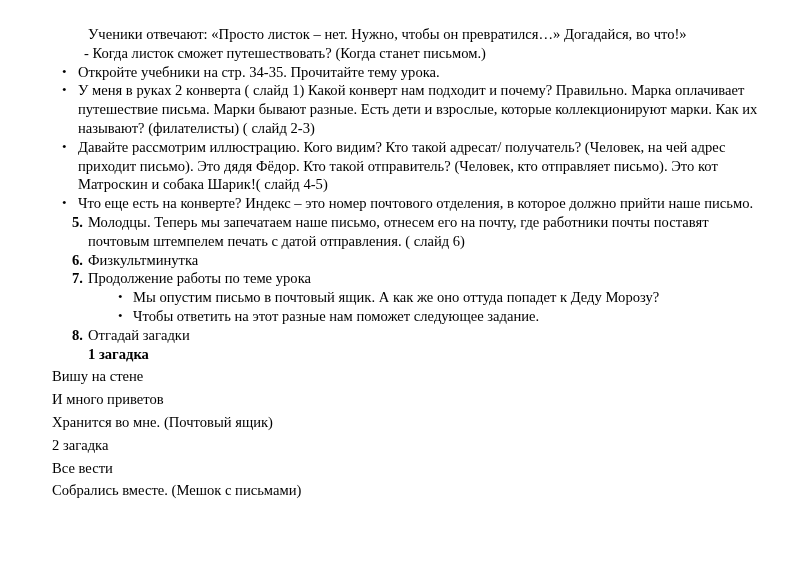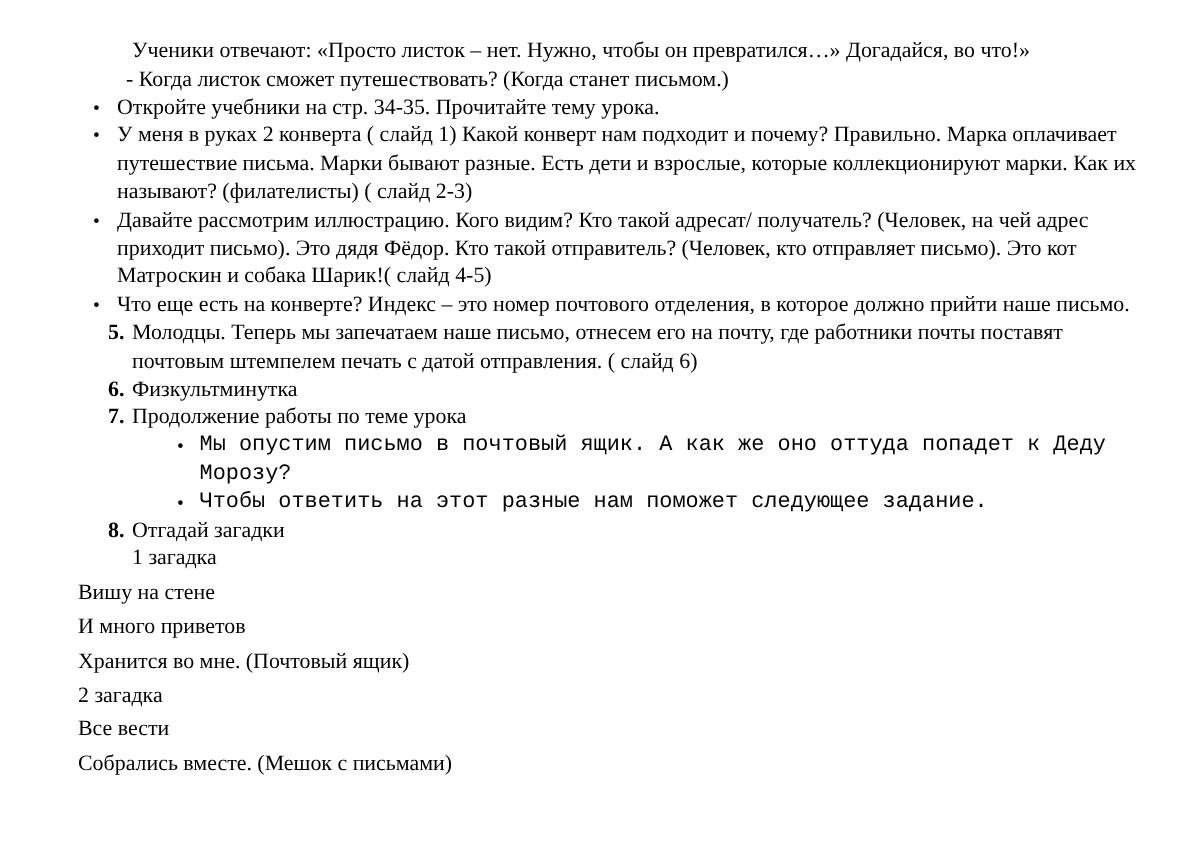--- a/index.html
+++ b/index.html
@@ -67,27 +67,28 @@
     margin-right: 28px;
     line-height: 18.8px;
   }
   .sub-row .marker {
     flex: none;
     width: 21px;
     padding-left: 6px;
     box-sizing: border-box;
     font-size: 13px;
   }
-  .sub-row .text { flex: 1; font-family: Liberation Mono, monospace; }
+  .sub-row .text { flex: 1; }
 
   
   .plain-line {
     margin-left: 88px;
     margin-right: 28px;
     line-height: 18.8px;
+    font-weight: bold;
   }
 
   
   .riddle-para {
     margin-left: 52px;
     margin-right: 28px;
     margin-top: 4px;
     line-height: 18.8px;
   }
   .riddle-para.first { margin-top: 6px; }

